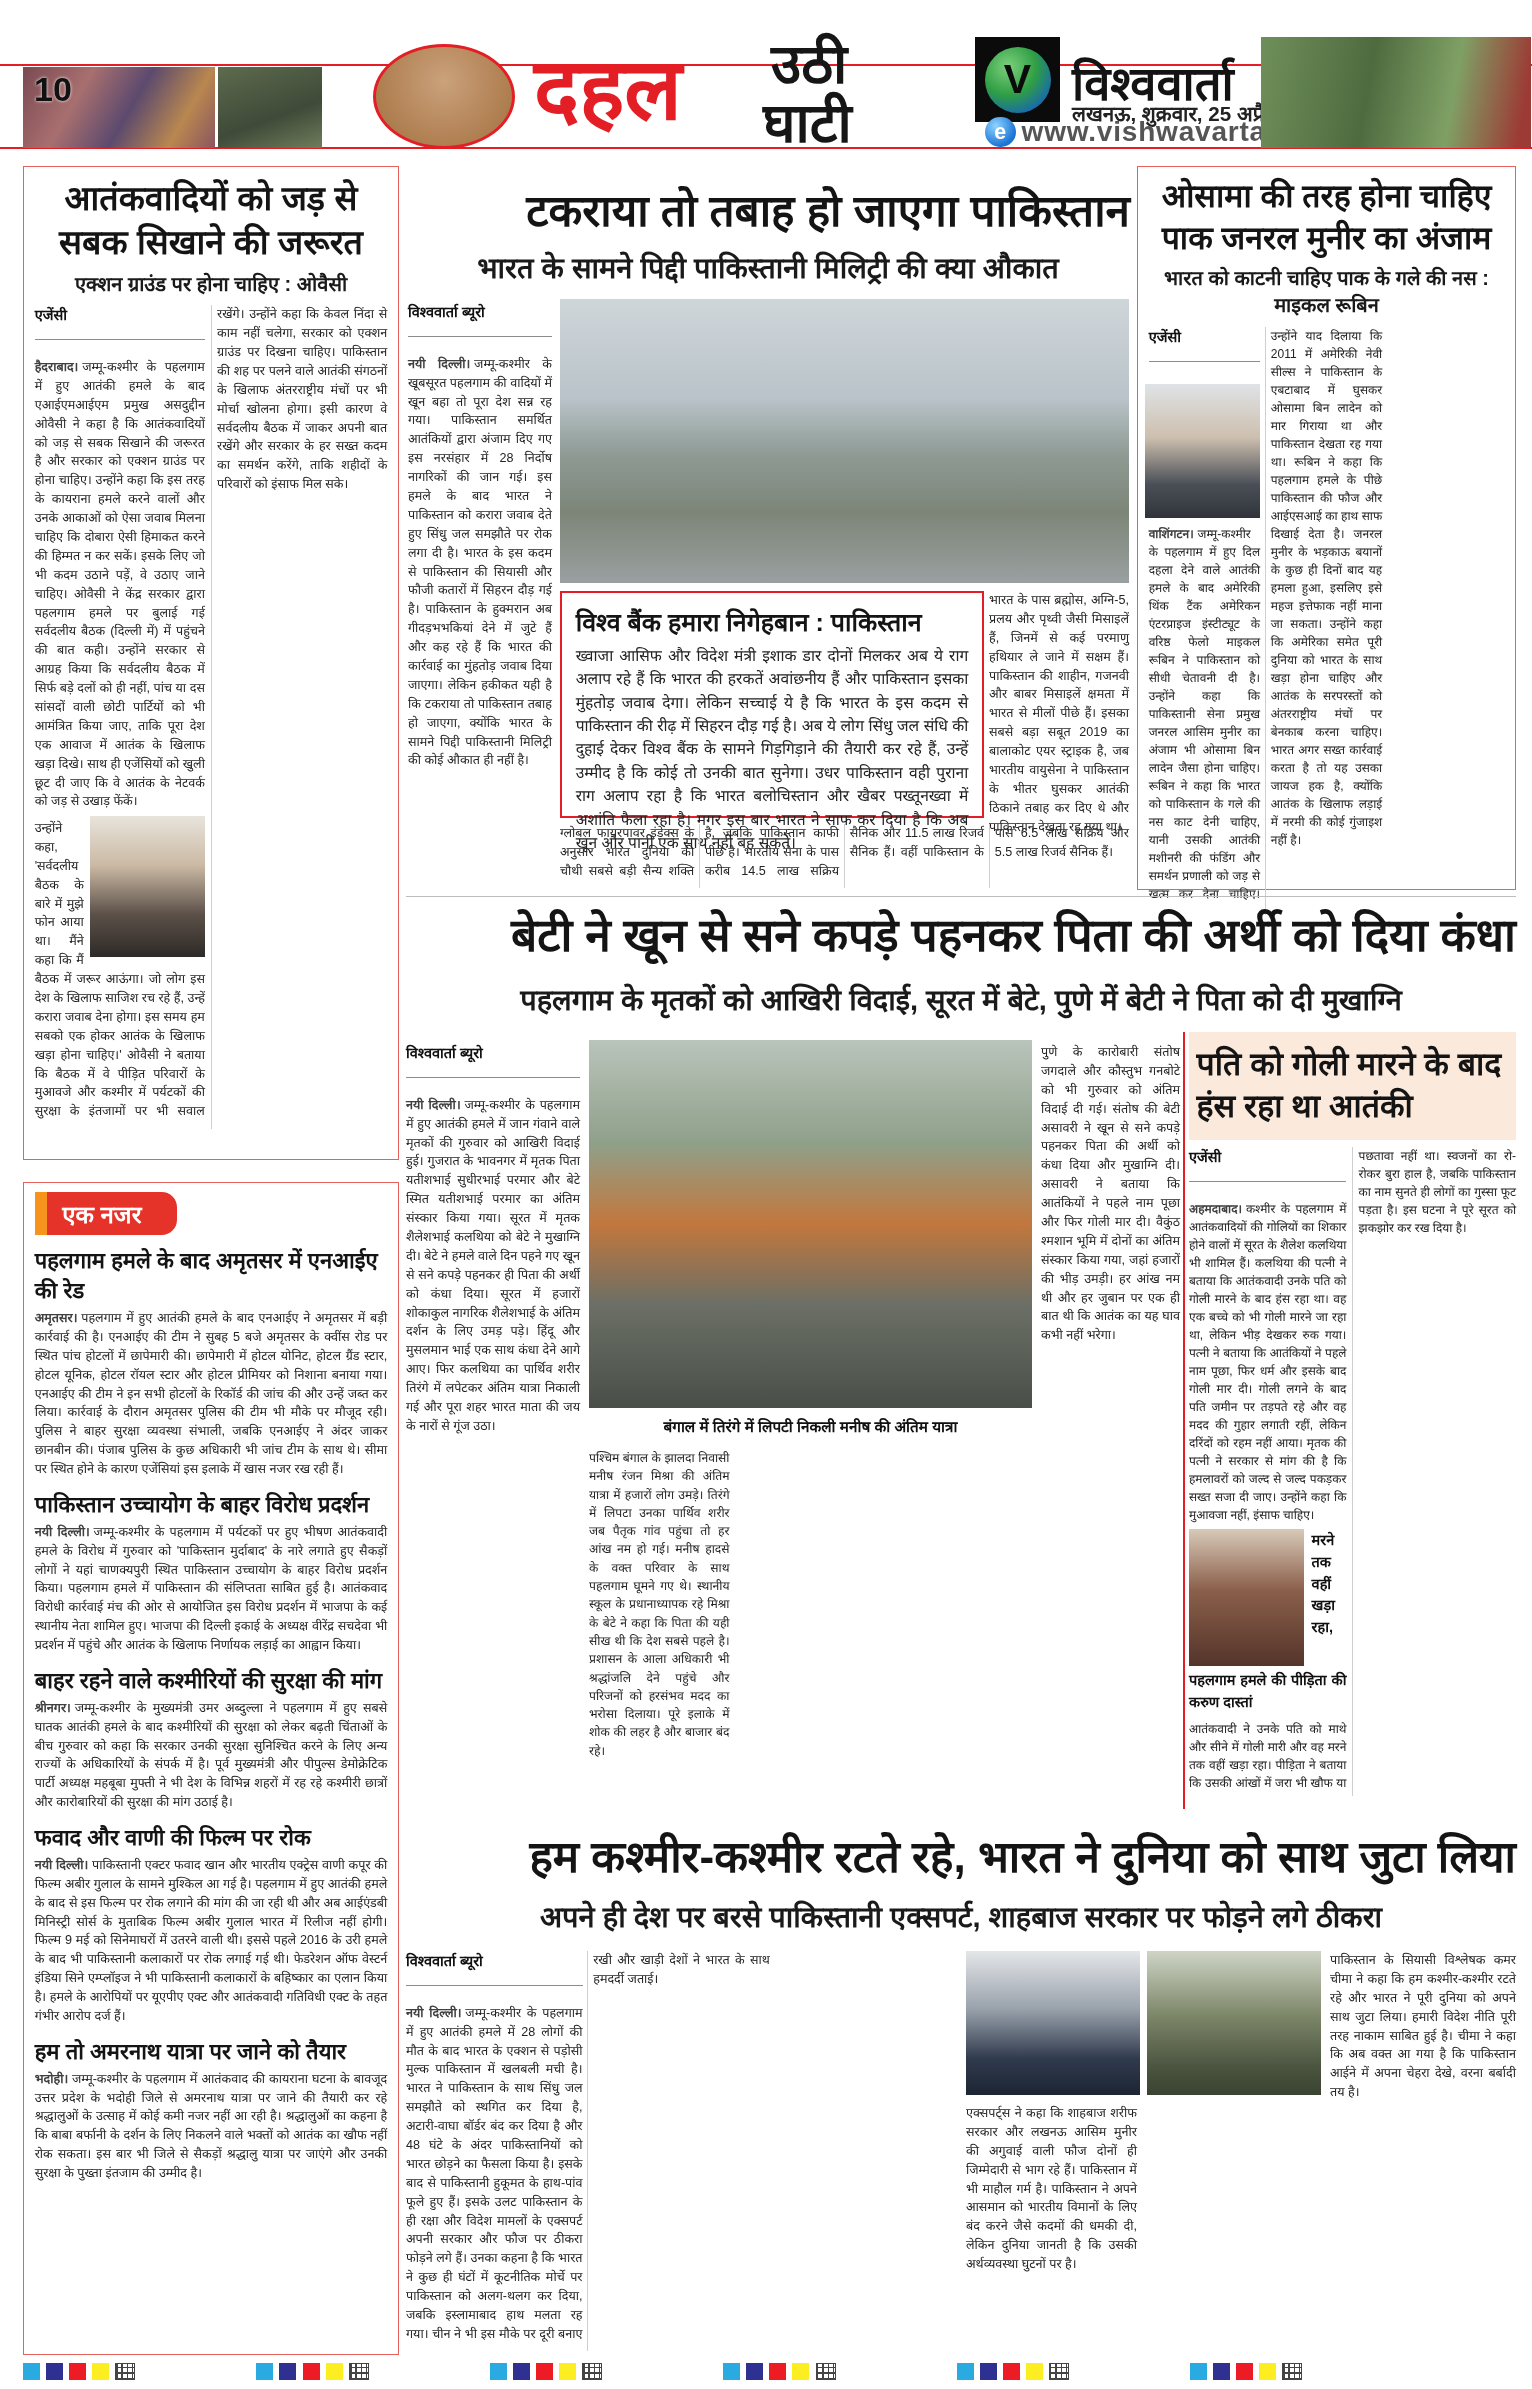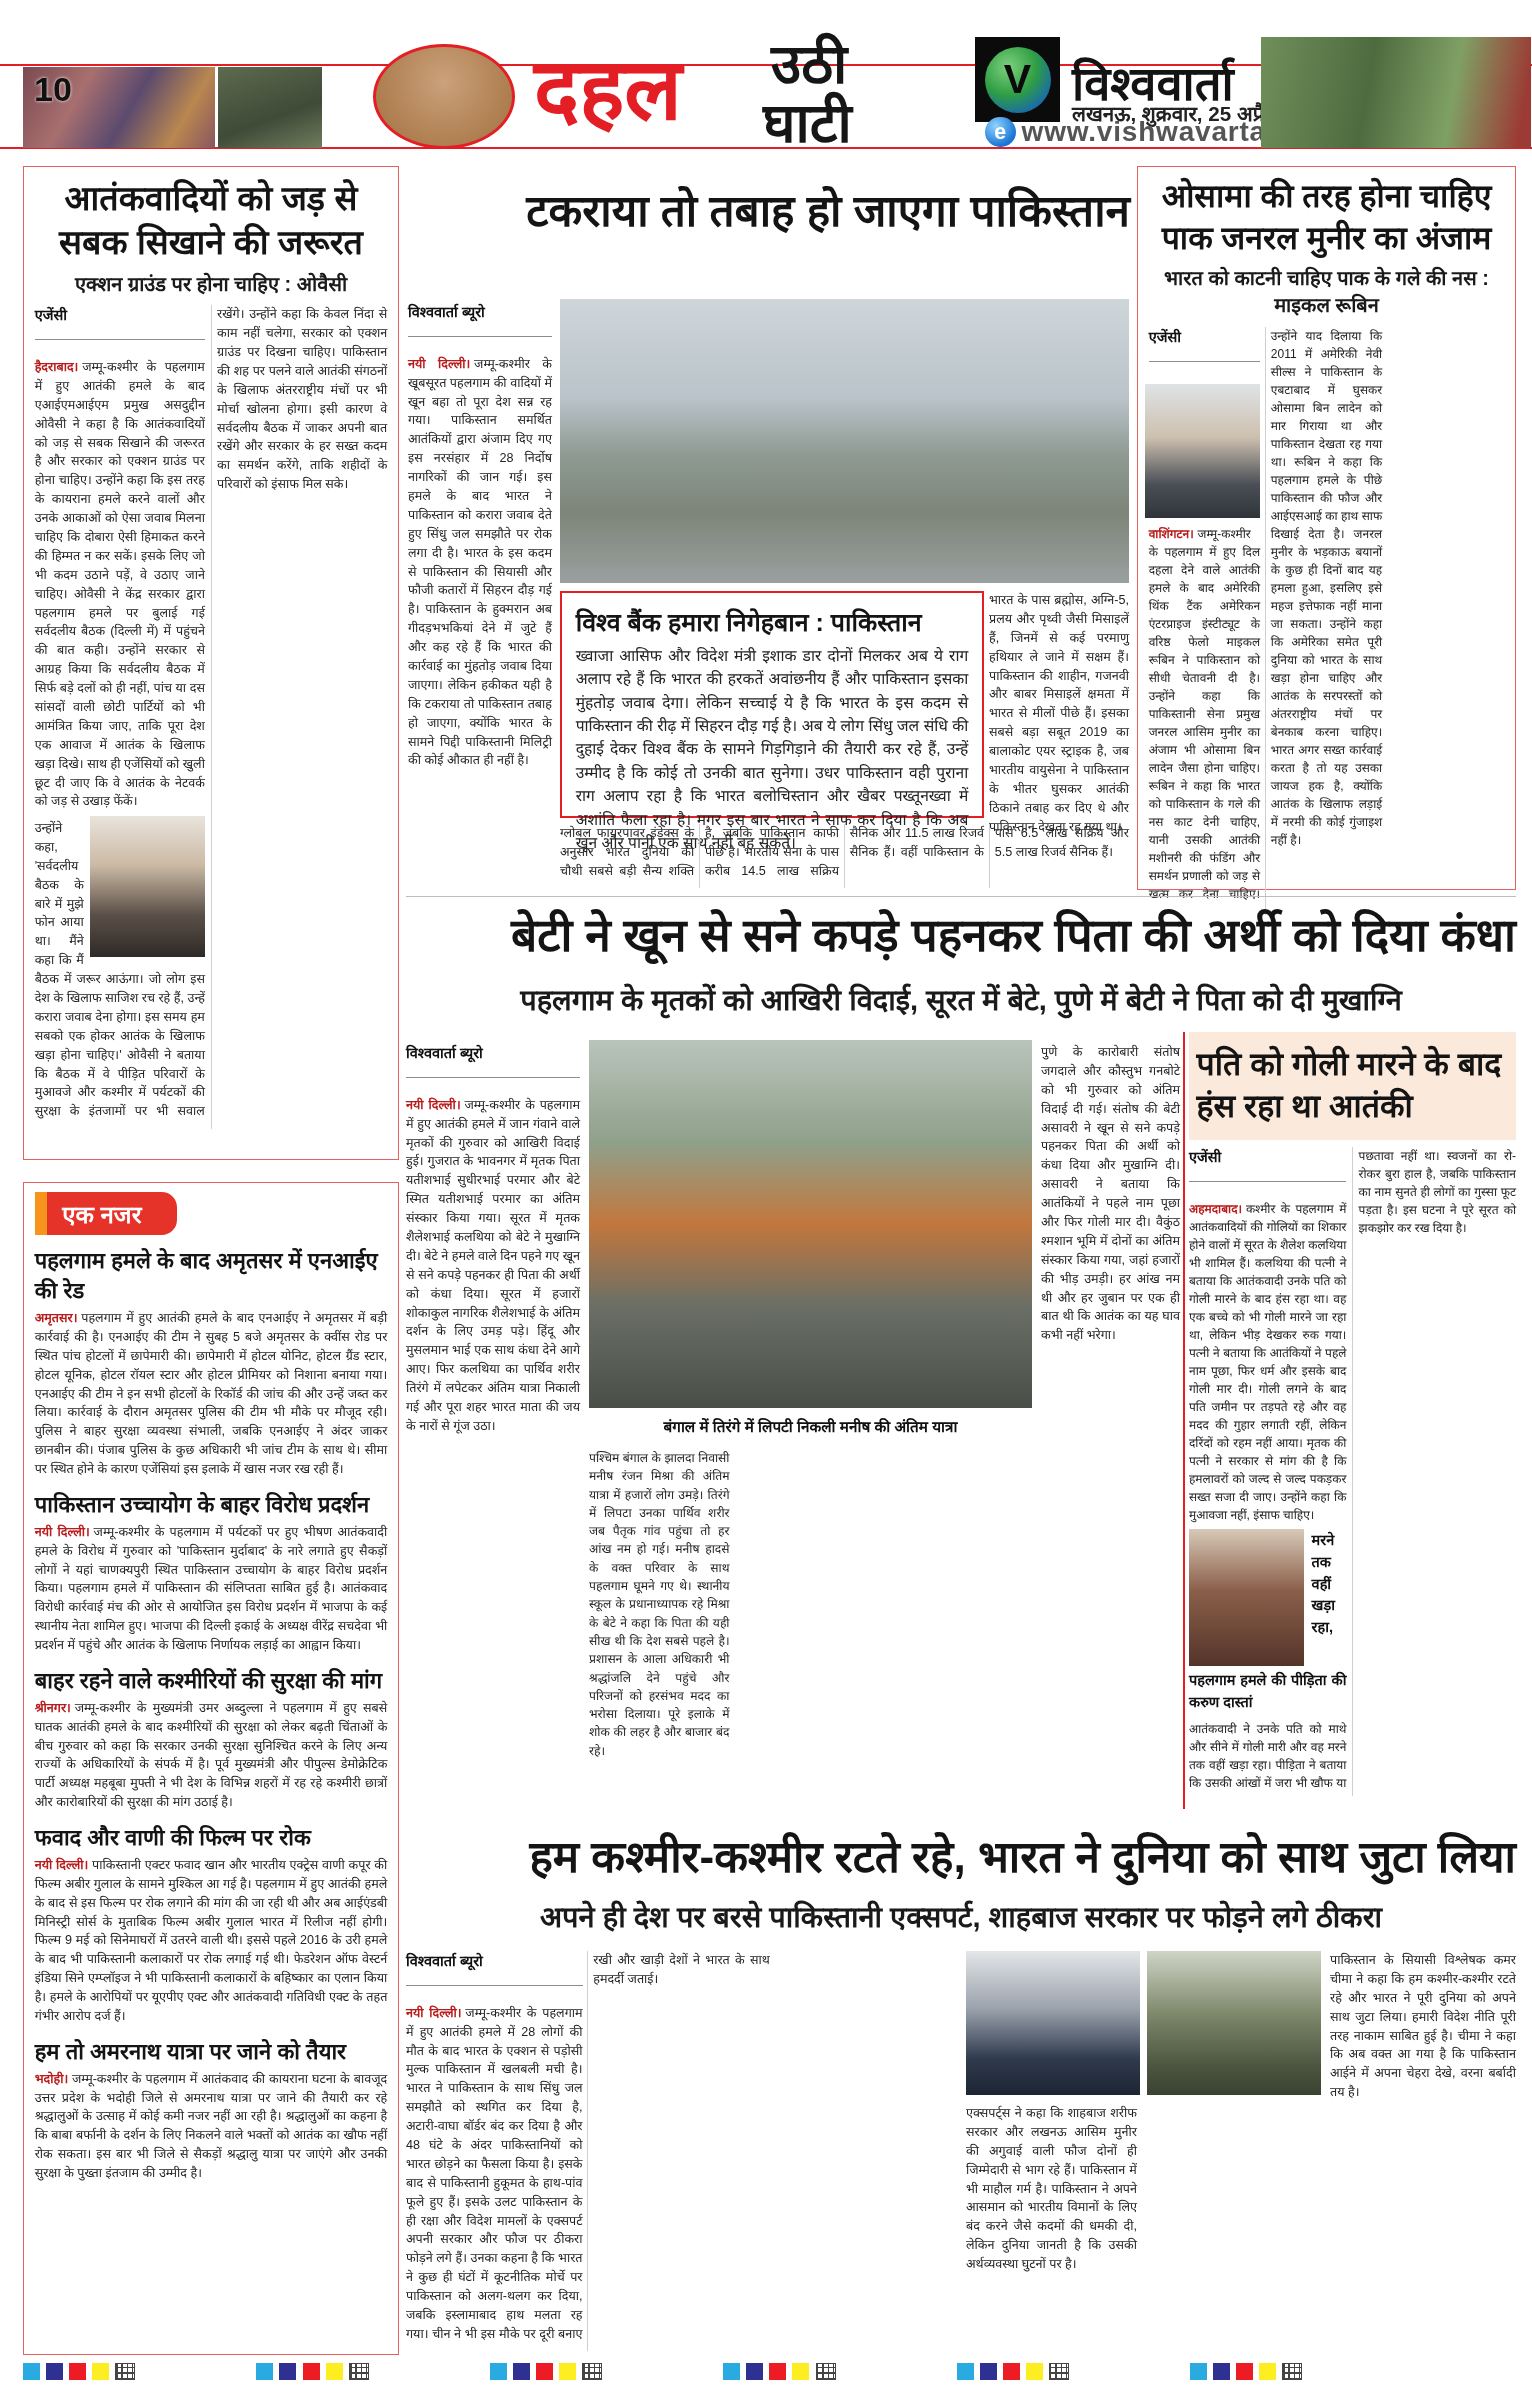--- a/index.html
+++ b/index.html
@@ -33,21 +33,21 @@
   .siteurl{font-size:28px;font-weight:bold;color:#555;letter-spacing:0.8px}
   
   .rbox{position:absolute;border:1.5px solid #e8625d;background:#fff;padding:9.2px 10.7px}
   .hl-xl{font-size:44px;font-weight:bold;text-align:right;line-height:1.25;color:#141414}
   .hl-l{font-size:34px;font-weight:bold;text-align:center;line-height:1.3;color:#141414}
   .sub-l{font-size:29px;font-weight:bold;text-align:center;line-height:1.3;color:#1a1a1a}
   .sub-m{font-size:20px;font-weight:bold;text-align:center;line-height:1.35;color:#1a1a1a}
   .byline{font-weight:bold;font-size:14.5px;color:#111;border-bottom:1.5px solid #8c8c8c;
           padding-bottom:12px;margin-bottom:18px;break-inside:avoid}
   .bodytext{font-size:12.6px;line-height:1.5;text-align:justify;color:#232323}
-  .dl{font-weight:bold;color:#b91c1c;margin-right:3.8px}
+  .dl{font-weight:bold;color:#404040;margin-right:3.8px}
   .cols2{column-count:2;column-gap:12.2px;column-rule:0.8px solid #cfcfcf;column-fill:auto;height:100%}
   .cols3{column-count:3;column-gap:10.7px;column-rule:0.8px solid #cfcfcf;column-fill:auto;height:100%}
   .pfloat{float:right;margin:4.6px 0 6.1px 6.1px;background:#888}
   .pfloat-l{float:left;margin:4.6px 7.6px 4.6px 0;background:#888}
   .ph-owaisi{width:115px;height:141px;background:linear-gradient(180deg,#e8e4dc 0%,#cbb9a4 35%,#5b5048 70%,#2e2a27 100%)}
   .ph-rubin{width:115px;height:134px;background:linear-gradient(180deg,#dfe3e6 0%,#cdbfae 40%,#4a4f57 75%,#30343a 100%)}
   .ph-widow{width:115px;height:137px;background:linear-gradient(180deg,#d8c9b8 0%,#8a5f4a 45%,#54342a 100%)}
   .ph-tank{background:linear-gradient(180deg,#cfd6da 0%,#b9c3c9 35%,#8e9a93 55%,#7d8578 75%,#9aa0a0 100%)}
   .ph-funeral{background:linear-gradient(180deg,#b9c4bb 0%,#8fa08a 28%,#c2773d 50%,#6b6f66 72%,#494f48 100%)}
   .ph-shahbaz{background:linear-gradient(180deg,#e4e6e8 0%,#9aa2ac 40%,#2f3a4d 75%,#1d2533 100%)}
@@ -109,20 +109,21 @@
     <div class="sub-m" style="margin:6.1px 0 7.6px">एक्शन ग्राउंड पर होना चाहिए : ओवैसी</div>
     <div class="cols2 bodytext" style="height:824px">
       <div class="byline">एजेंसी</div>
       <p><b class="dl">हैदराबाद।</b><span>जम्मू-कश्मीर के पहलगाम में हुए आतंकी हमले के बाद एआईएमआईएम प्रमुख असदुद्दीन ओवैसी ने कहा है कि आतंकवादियों को जड़ से सबक सिखाने की जरूरत है और सरकार को एक्शन ग्राउंड पर होना चाहिए। उन्होंने कहा कि इस तरह के कायराना हमले करने वालों और उनके आकाओं को ऐसा जवाब मिलना चाहिए कि दोबारा ऐसी हिमाकत करने की हिम्मत न कर सकें। इसके लिए जो भी कदम उठाने पड़ें, वे उठाए जाने चाहिए। ओवैसी ने केंद्र सरकार द्वारा पहलगाम हमले पर बुलाई गई सर्वदलीय बैठक (दिल्ली में) में पहुंचने की बात कही। उन्होंने सरकार से आग्रह किया कि सर्वदलीय बैठक में सिर्फ बड़े दलों को ही नहीं, पांच या दस सांसदों वाली छोटी पार्टियों को भी आमंत्रित किया जाए, ताकि पूरा देश एक आवाज में आतंक के खिलाफ खड़ा दिखे। साथ ही एजेंसियों को खुली छूट दी जाए कि वे आतंक के नेटवर्क को जड़ से उखाड़ फेंकें।</span></p>
       <div class="pfloat ph-owaisi"></div>
       <p style="margin-top:7.6px"><span>उन्होंने कहा, 'सर्वदलीय बैठक के बारे में मुझे फोन आया था। मैंने कहा कि मैं बैठक में जरूर आऊंगा। जो लोग इस देश के खिलाफ साजिश रच रहे हैं, उन्हें करारा जवाब देना होगा। इस समय हम सबको एक होकर आतंक के खिलाफ खड़ा होना चाहिए।' ओवैसी ने बताया कि बैठक में वे पीड़ित परिवारों के मुआवजे और कश्मीर में पर्यटकों की सुरक्षा के इंतजामों पर भी सवाल रखेंगे। उन्होंने कहा कि केवल निंदा से काम नहीं चलेगा, सरकार को एक्शन ग्राउंड पर दिखना चाहिए। पाकिस्तान की शह पर पलने वाले आतंकी संगठनों के खिलाफ अंतरराष्ट्रीय मंचों पर भी मोर्चा खोलना होगा। इसी कारण वे सर्वदलीय बैठक में जाकर अपनी बात रखेंगे और सरकार के हर सख्त कदम का समर्थन करेंगे, ताकि शहीदों के परिवारों को इंसाफ मिल सके।</span></p>
     </div>
   </div>
 
   <h1 class="abs hl-xl" style="left:406px;top:183px;width:724px">टकराया तो तबाह हो जाएगा पाकिस्तान</h1>
+  <div class="abs sub-l" style="left:406px;top:250px;width:724px">भारत के सामने पिद्दी पाकिस्तानी मिलिट्री की क्या औकात</div>
 
   <div class="abs bodytext" style="left:408px;top:302px;width:144px;height:585px">
     <div class="byline">विश्ववार्ता ब्यूरो</div>
     <p><b class="dl">नयी दिल्ली।</b><span>जम्मू-कश्मीर के खूबसूरत पहलगाम की वादियों में खून बहा तो पूरा देश सन्न रह गया। पाकिस्तान समर्थित आतंकियों द्वारा अंजाम दिए गए इस नरसंहार में 28 निर्दोष नागरिकों की जान गई। इस हमले के बाद भारत ने पाकिस्तान को करारा जवाब देते हुए सिंधु जल समझौते पर रोक लगा दी है। भारत के इस कदम से पाकिस्तान की सियासी और फौजी कतारों में सिहरन दौड़ गई है। पाकिस्तान के हुक्मरान अब गीदड़भभकियां देने में जुटे हैं और कह रहे हैं कि भारत की कार्रवाई का मुंहतोड़ जवाब दिया जाएगा। लेकिन हकीकत यही है कि टकराया तो पाकिस्तान तबाह हो जाएगा, क्योंकि भारत के सामने पिद्दी पाकिस्तानी मिलिट्री की कोई औकात ही नहीं है।</span></p>
   </div>
 
   <div class="ph ph-tank abs" style="left:560px;top:299px;width:569px;height:284px"></div>
 
   <div class="wbbox" style="left:560px;top:591px;width:424px;height:227px">
     <h3>विश्व बैंक हमारा निगेहबान : पाकिस्तान</h3>

